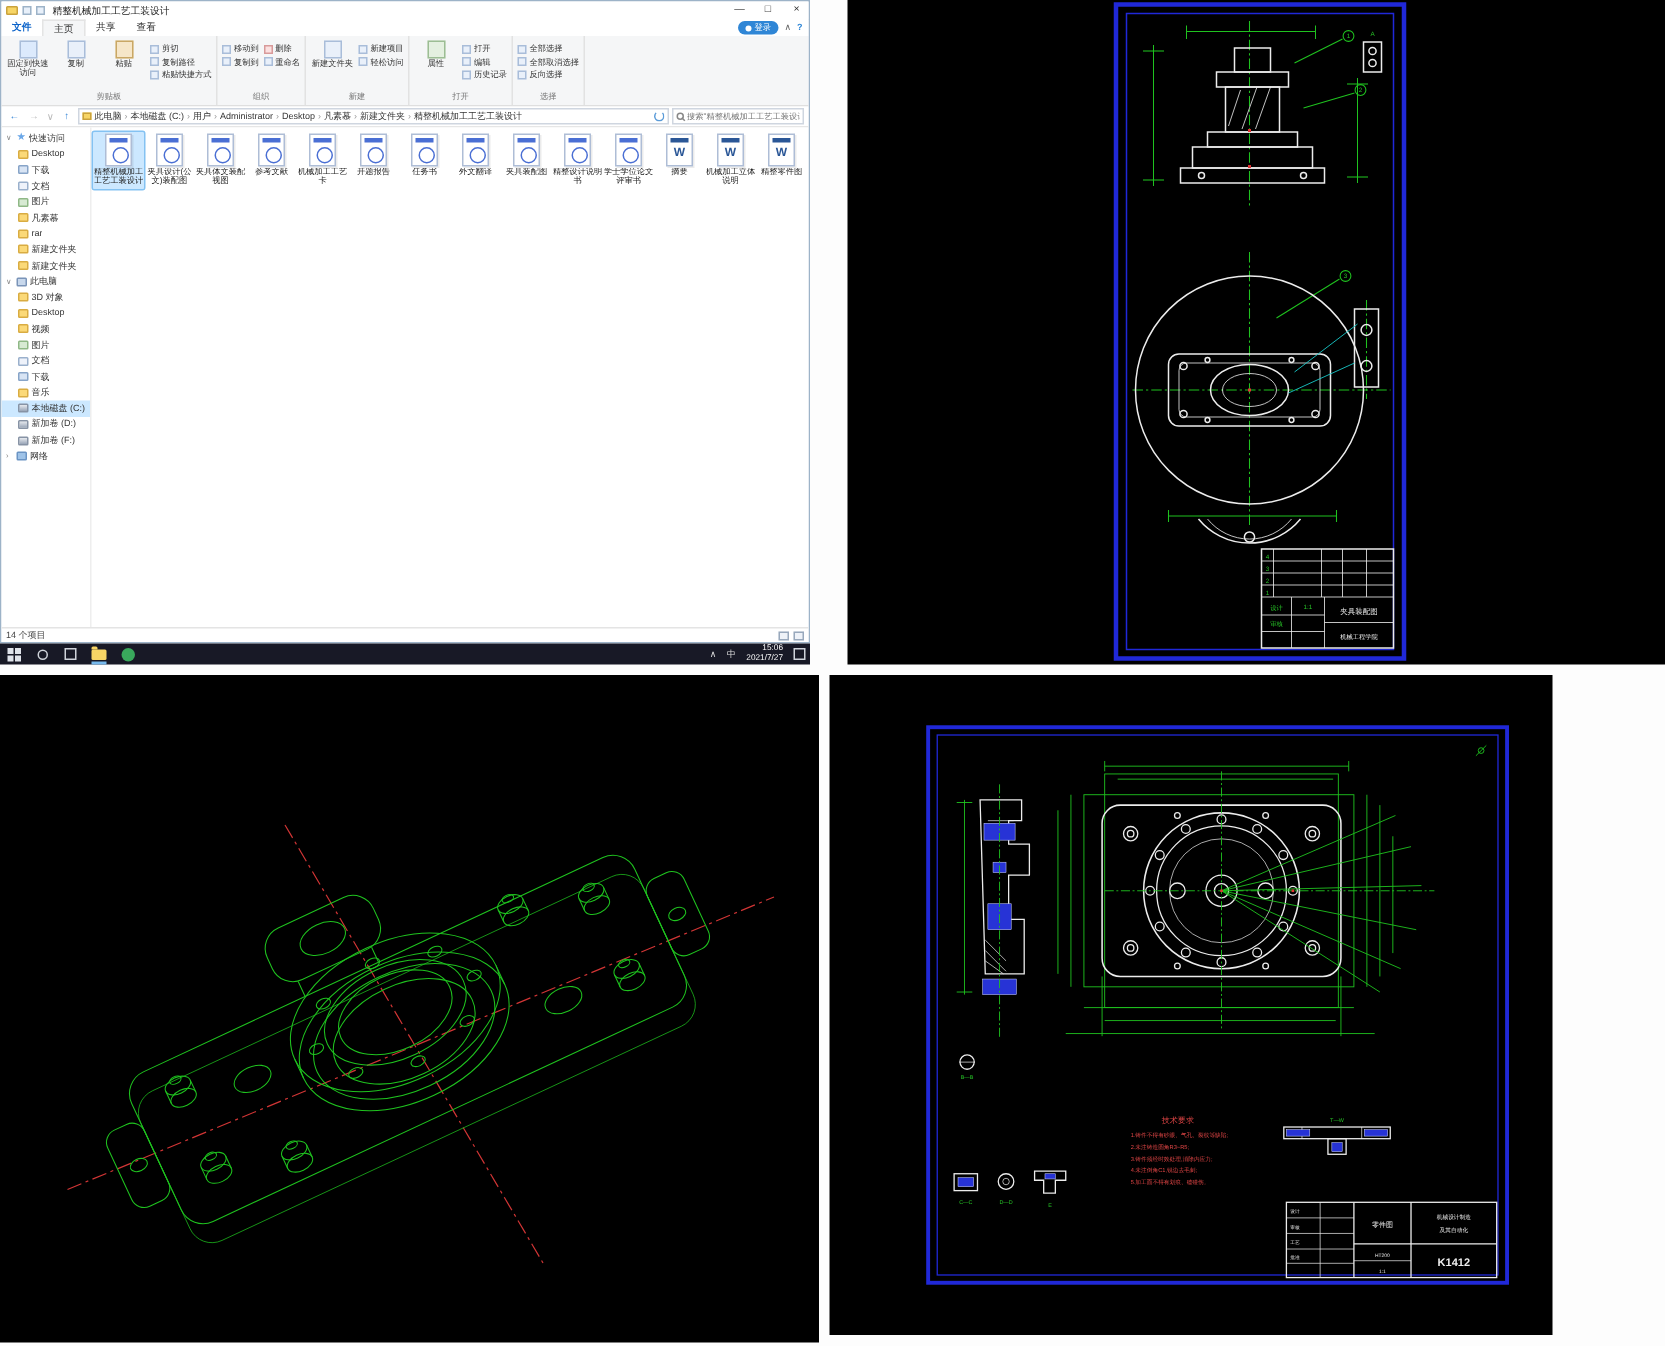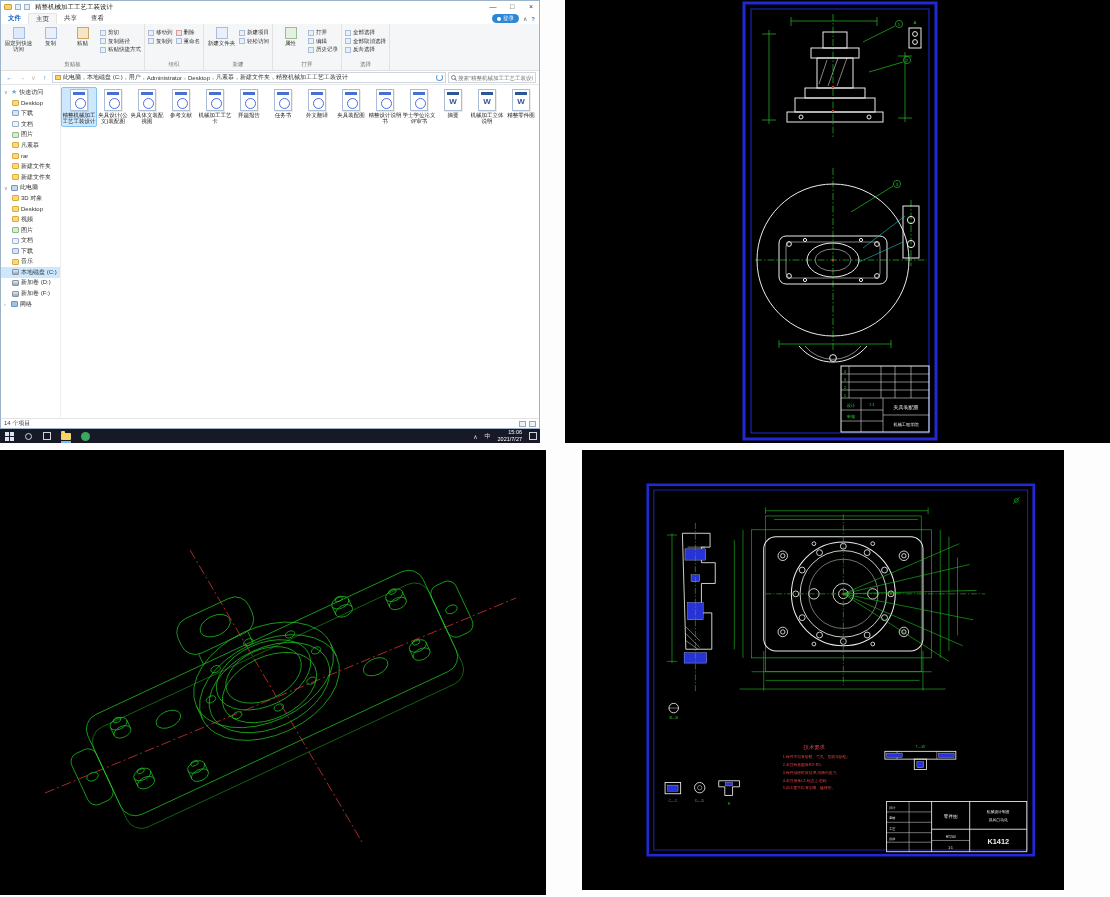--- a/index.html
+++ b/index.html
@@ -677,21 +677,21 @@
         <ellipse cx="-100" cy="31" rx="4" ry="2.4"></ellipse>
     <ellipse cx="100" cy="-44" rx="9" ry="5.5"></ellipse>
         <ellipse cx="100" cy="-53" rx="9" ry="5.5"></ellipse>
     <line x1="91" y1="-53" x2="91" y2="-44"></line>
         <line x1="109" y1="-53" x2="109" y2="-44"></line>
         <ellipse cx="100" cy="-57" rx="4" ry="2.4"></ellipse>
   </g>
 </svg>
 </div>
 
-<div class="cadpanel" style="left:582px;top:450px;width:482px;height:440px">
+<div class="cadpanel" style="left:553px;top:450px;width:482px;height:440px">
 <svg viewBox="0 0 557 440">
   <g>
     <rect class="fr" x="76" y="6" width="446" height="428" stroke-width="3.5"></rect>
     <rect class="fr2" x="83" y="12" width="432" height="416"></rect>
   </g>
   <g class="g">
     <circle cx="502" cy="24" r="2.2"></circle>
         <line x1="498" y1="28" x2="506" y2="20"></line>
   </g>
 

